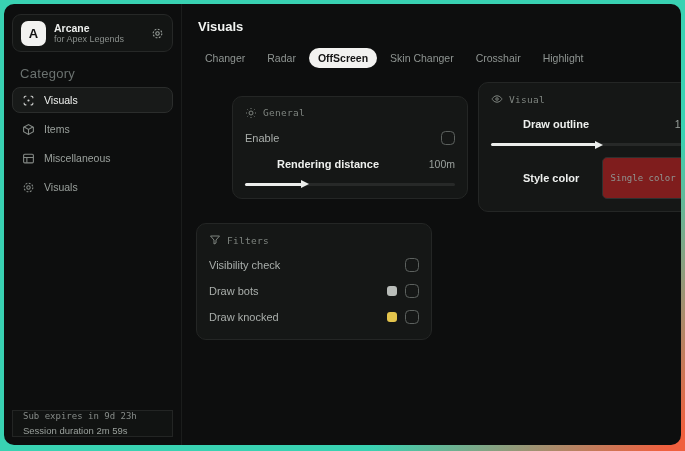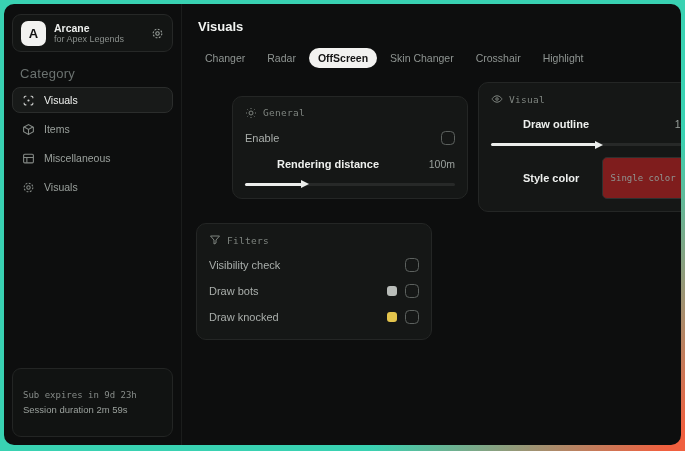--- a/index.html
+++ b/index.html
@@ -37,22 +37,22 @@
   .nav-item {
     display:flex; align-items:center; gap:9px; height:26px;
     padding:0 9px; border-radius:8px; border:1px solid transparent;
     color:#9aa09c; font-size:10.5px; cursor:pointer;
   }
   .nav-item.selected { background:#181a19; border-color:#2b2d2c; color:#f0f2f0; }
   .nav-item .ni { display:flex; color:inherit; opacity:.85; }
 
   .sidebar-footer {
     position:absolute; left:8px; right:8px; bottom:8px;
-    border:1px solid #232524; background:#111312; border-radius:9px;
-    padding:21px 10px; display:flex; flex-direction:column; gap:4px;
+    border:1px solid #232524; background:#111312; border-radius:0;
+    padding:0 10px; display:flex; flex-direction:column; gap:4px;
   }
   .sf-line1 { font-family:"DejaVu Sans Mono", monospace; color:#868b88; font-size:9px; }
   .sf-line2 { color:#9aa09c; font-size:9.5px; }
 
   
   .main { flex:1; padding:12px 14px; position:relative; }
   .page-title { color:#f2f4f2; font-size:13px; font-weight:bold; margin:3px 0 14px 2px; }
 
   .tabs { display:flex; align-items:center; gap:4px; margin-bottom:14px; }
   .tab {

